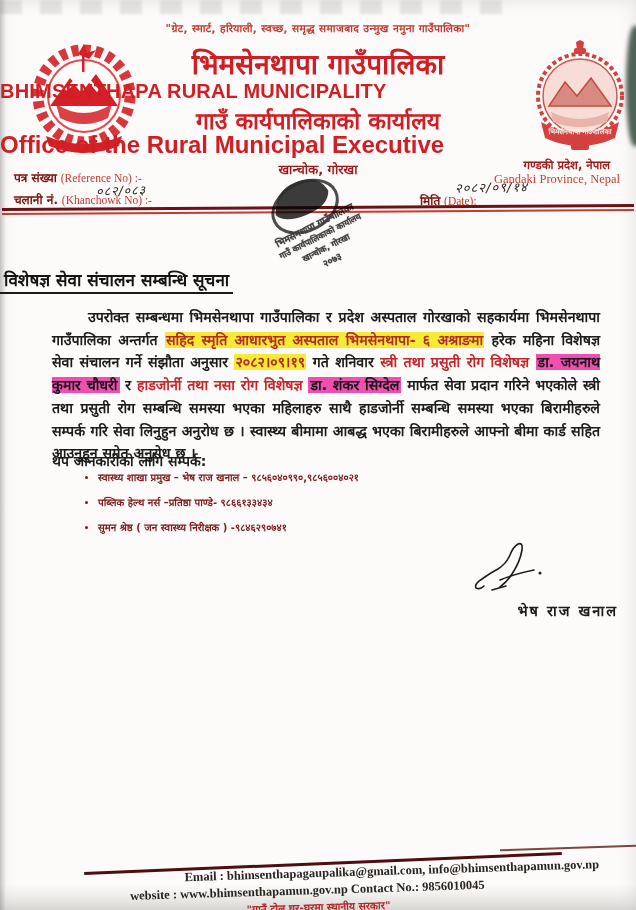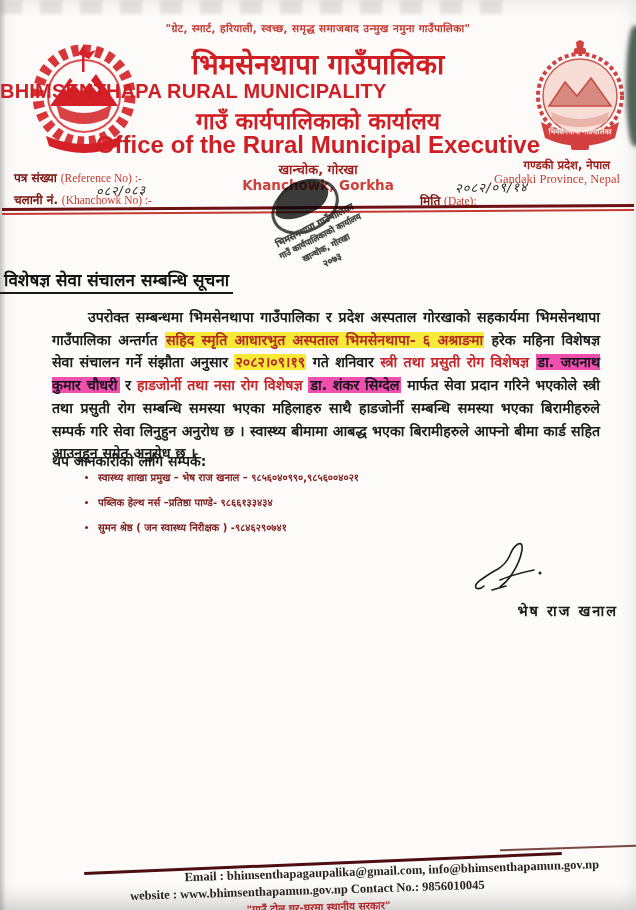--- a/index.html
+++ b/index.html
@@ -29,21 +29,21 @@
 
   
   .slogan-top{position:absolute;top:21px;left:0;width:100%;text-align:center;
     font-size:10.5px;font-weight:bold;color:#c23a31;letter-spacing:.4px;}
   .org-np{position:absolute;top:44px;left:0;width:100%;text-align:center;
     font-size:28px;font-weight:bold;color:#d01f24;}
   .org-en{position:absolute;top:80px;left:0;width:100%;
     font-family:"Liberation Sans",sans-serif;font-size:20px;font-weight:bold;color:#d01f24;letter-spacing:.2px;}
   .office-np{position:absolute;top:104px;left:0;width:100%;text-align:center;
     font-size:23px;font-weight:bold;color:#d01f24;}
-  .office-en{position:absolute;top:131px;left:0;width:100%;text-align:center;
+  .office-en{position:absolute;top:131px;left:0;width:100%;
     font-family:"Liberation Sans",sans-serif;font-size:24px;font-weight:bold;color:#d01f24;}
   .addr-np{position:absolute;top:160px;left:0;width:100%;text-align:center;
     font-size:13px;font-weight:bold;color:#9c1d19;}
   .addr-en{position:absolute;top:177px;left:0;width:100%;text-align:center;
     font-size:13.5px;font-weight:bold;color:#cc4038;}
   .province-np{position:absolute;top:157px;right:26px;font-size:11.5px;font-weight:bold;color:#9c1d19;}
   .province-en{position:absolute;top:172px;right:16px;font-size:12.5px;color:#c44238;font-family:"Liberation Serif",serif;}
 
   .emblem-left{position:absolute;left:26px;top:40px;width:116px;height:118px;}
   .emblem-right{position:absolute;left:533px;top:40px;width:94px;height:116px;}
@@ -150,21 +150,20 @@
       <text x="47" y="94" text-anchor="middle" font-size="7" fill="#fdeae4" font-weight="bold">भिमसेनथापा गाउँपालिका</text>
       <rect x="38" y="102" width="18" height="8" rx="2" fill="#d2403f"></rect>
     </svg>
   </div>
 
   <div class="org-np">भिमसेनथापा गाउँपालिका</div>
   <div class="org-en">BHIMSENTHAPA RURAL MUNICIPALITY</div>
   <div class="office-np">गाउँ कार्यपालिकाको कार्यालय</div>
   <div class="office-en">Office of the Rural Municipal Executive</div>
   <div class="addr-np">खान्चोक, गोरखा</div>
-  <div class="addr-en">Khanchowk, Gorkha</div>
   <div class="province-np">गण्डकी प्रदेश, नेपाल</div>
   <div class="province-en">Gandaki Province, Nepal</div>
 
   <div class="ref-row">
     <span class="label-np">पत्र संख्या</span>
     <span class="label-en">(Reference No) :-</span>
   </div>
   <div class="ref-value">०८२/०८३</div>
   <div class="dispatch-row">
     <span class="label-np">चलानी नं.</span>

